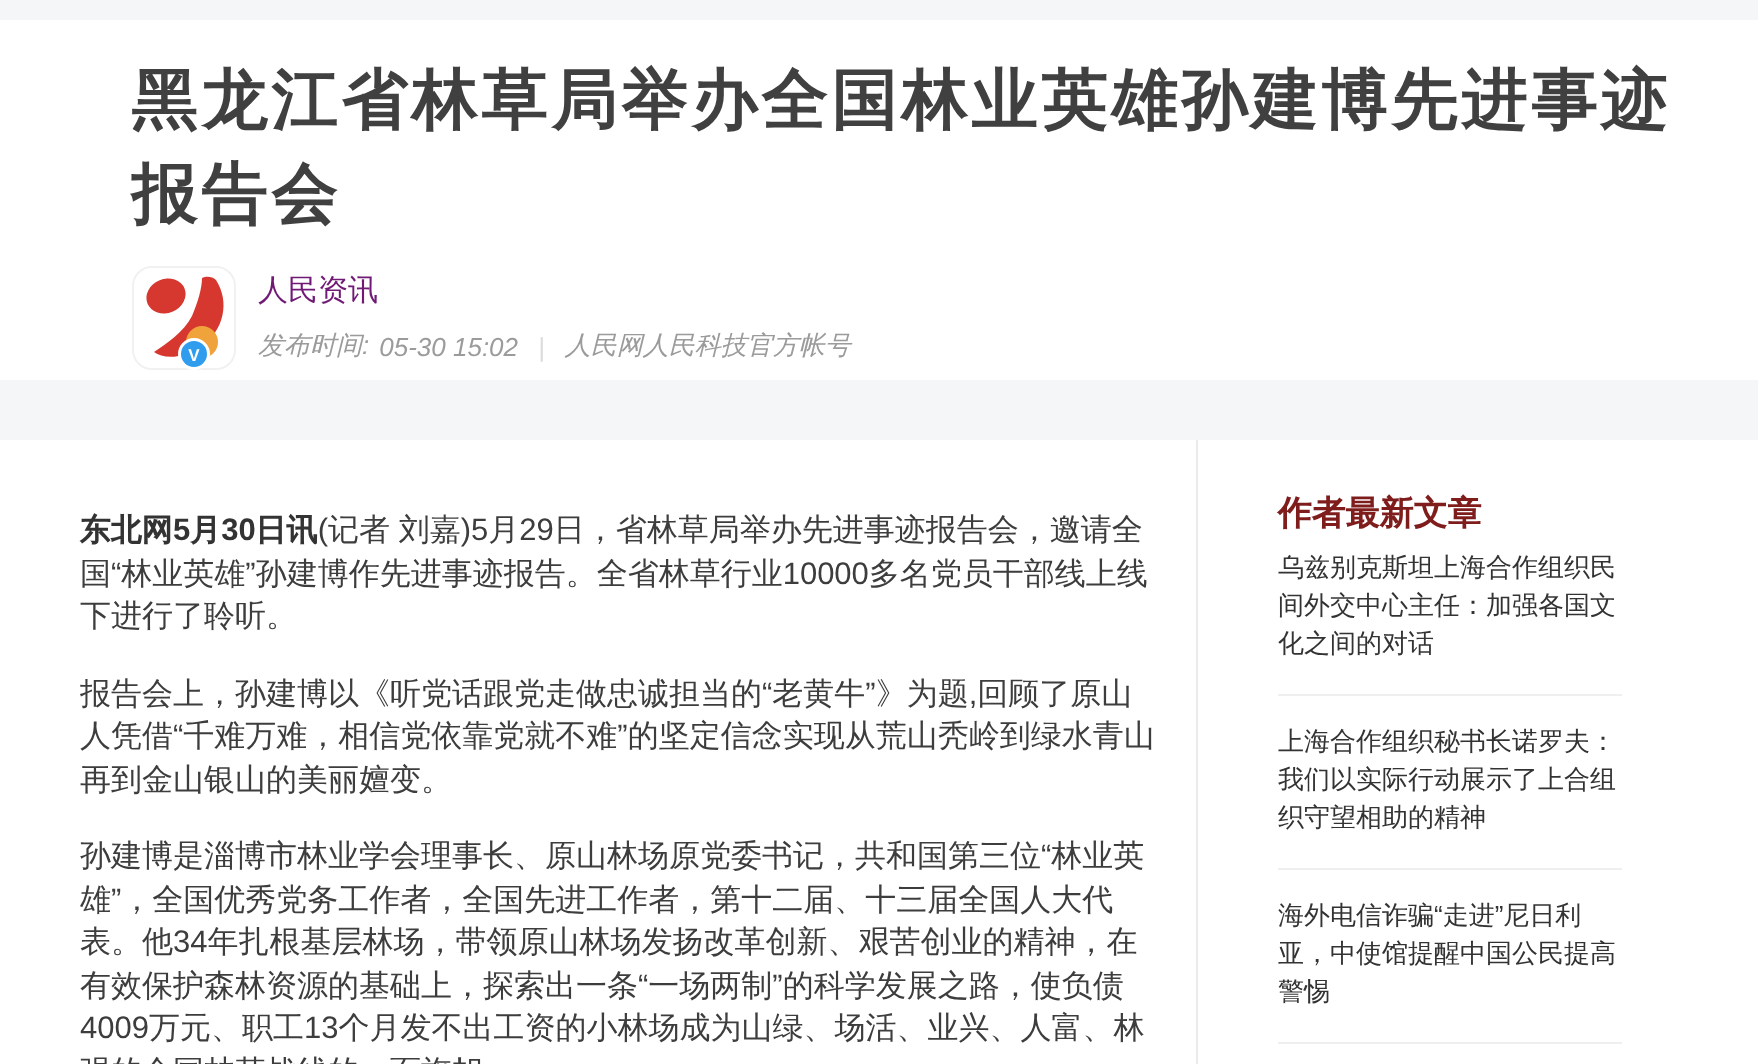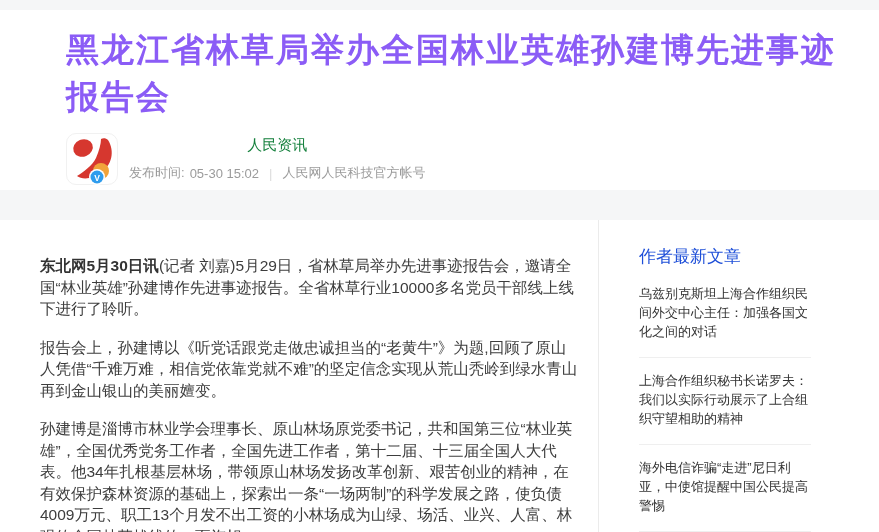--- a/index.html
+++ b/index.html
@@ -17,50 +17,50 @@
   .article-header {
     background: #fff;
     padding: 16px 0 0 66px;
     height: 180px;
   }
   .article-title {
     font-size: 33px;
     line-height: 47px;
     font-weight: 700;
     letter-spacing: 2px;
-    color: #8b5cf6;
+    color: #404040;
     max-width: 782px;
   }
   .author-row {
     margin-top: 13px;
     display: flex;
     align-items: center;
   }
   .logo-box {
     width: 52px;
     height: 52px;
     border-radius: 10px;
     border: 1px solid #f1f1f1;
     background: #fff;
     flex: 0 0 auto;
     cursor: pointer;
   }
   .author-info { margin-left: 11px; }
   .author-name {
     font-size: 15px;
-    color: #15803d;
+    color: #701a75;
     cursor: pointer;
-    text-align: center;
   }
   .meta-row {
     margin-top: 9px;
     font-size: 13px;
     color: #9b9b9b;
     display: flex;
     align-items: center;
+    font-style: italic;
   }
   .meta-row .pipe {
     color: #dcdcdc;
     margin: 0 10px;
     font-size: 13px;
   }
   .meta-row .time { margin-left: 5px; }
   
   .gap-band {
     height: 30px;
@@ -87,23 +87,23 @@
     width: 1px;
     background: #ebebeb;
     margin-left: 18px;
   }
   .sidebar {
     padding: 25px 0 0 40px;
     width: 214px;
   }
   .sidebar-heading {
     font-size: 17px;
-    font-weight: 400;
-    color: #1d4ed8;
-    margin-bottom: 16px;
+    font-weight: 700;
+    color: #7f1d1d;
+    margin-bottom: 6px;
   }
   .sidebar-list { list-style: none; width: 172px; }
   .sidebar-item {
     border-bottom: 1px solid #efefef;
     padding: 13px 0 16px;
   }
   .sidebar-item:first-child { padding-top: 0; }
   .sidebar-item a {
     font-size: 13px;
     line-height: 19px;

